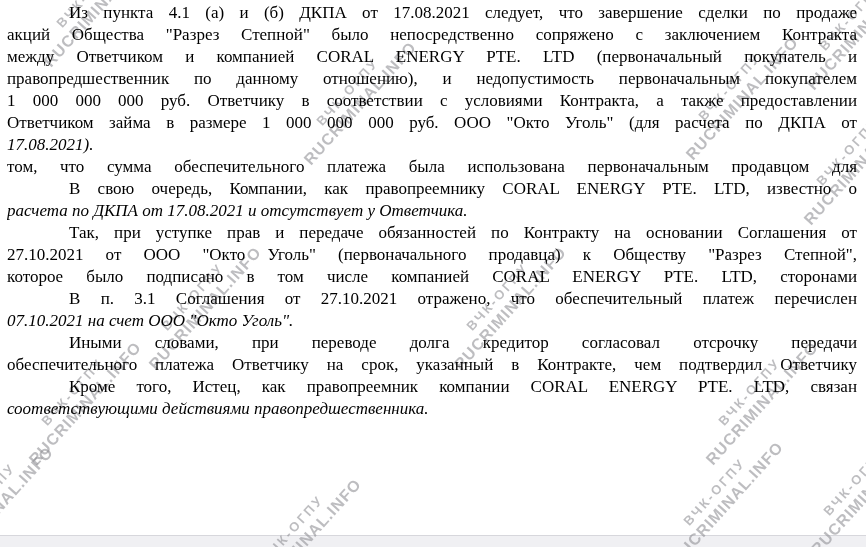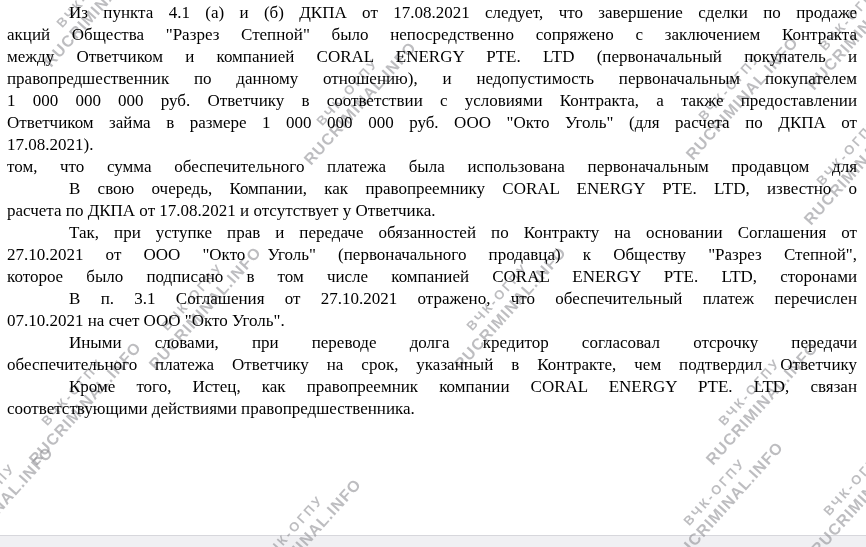--- a/index.html
+++ b/index.html
@@ -61,21 +61,21 @@
   .para { margin: 0; }
   .tline {
     text-align: justify;
     text-align-last: justify;
     text-justify: inter-word;
     white-space: normal;
     overflow: hidden;
     height: 22px;
   }
   .tline.first { text-indent: 62px; }
-  .tline.plast { text-align-last: left; }
+  .tline.plast { text-align-last: left; font-style: italic; }
 </style>
 </head>
 <body>
 
 <div class="page">
 
   <div class="bottom-strip"></div>
 
   <div class="wm-layer">
     <div class="wm" style="left:0px;    top:-16px;">

